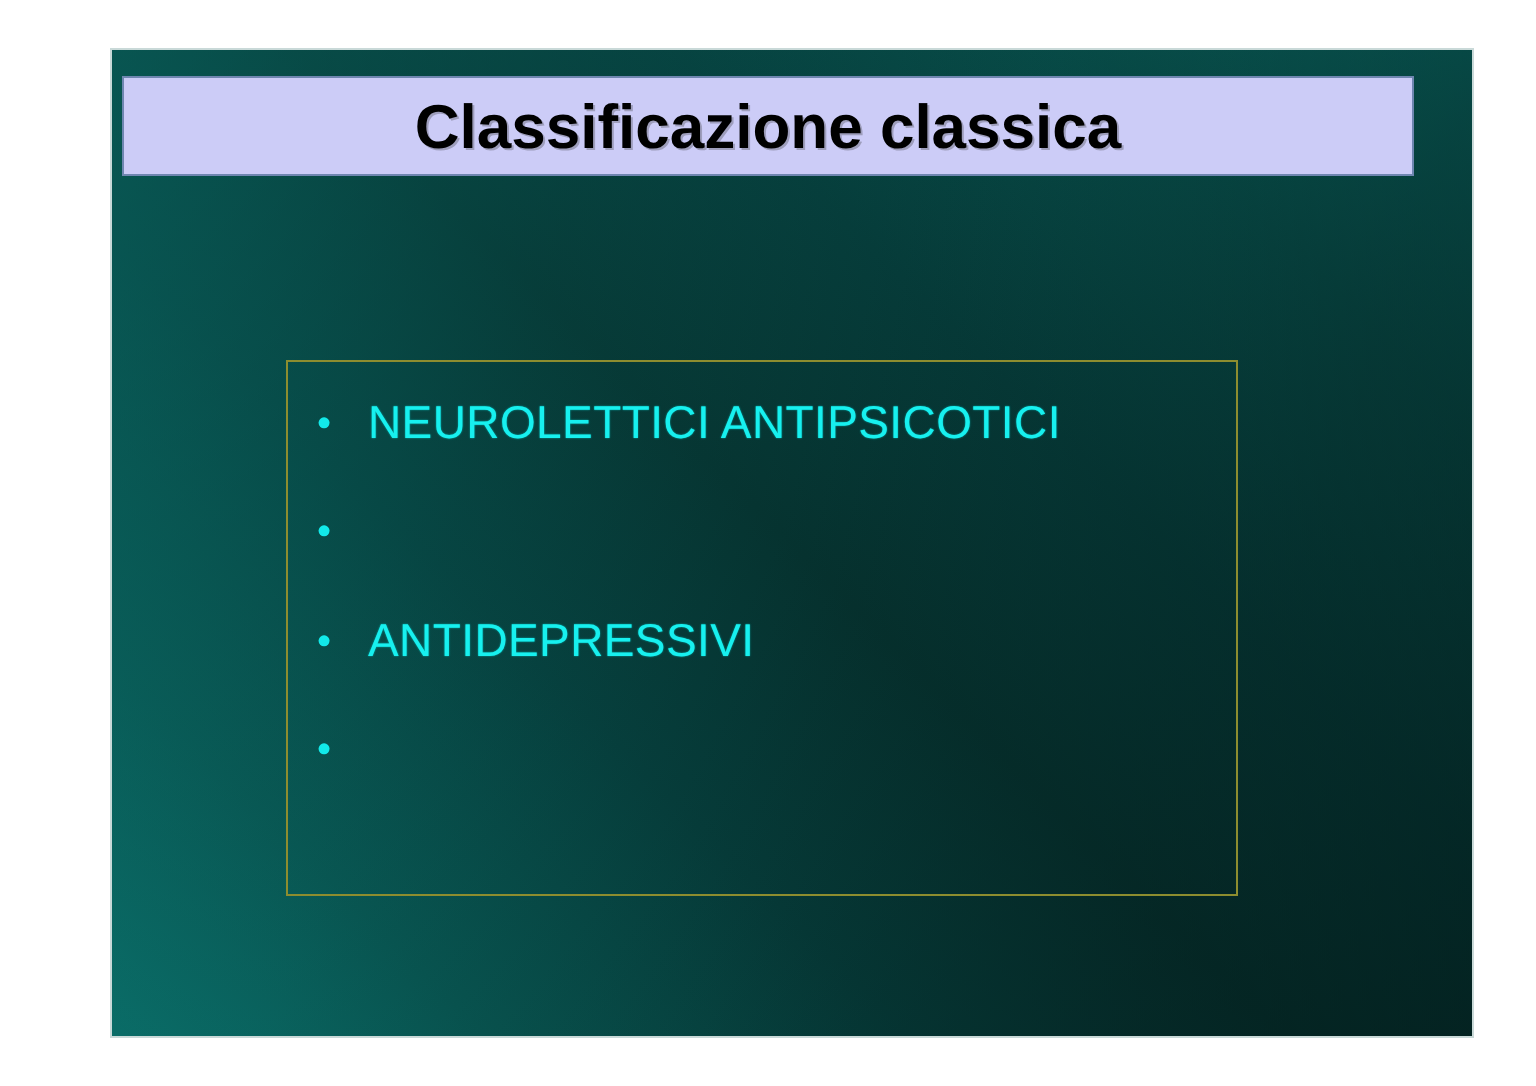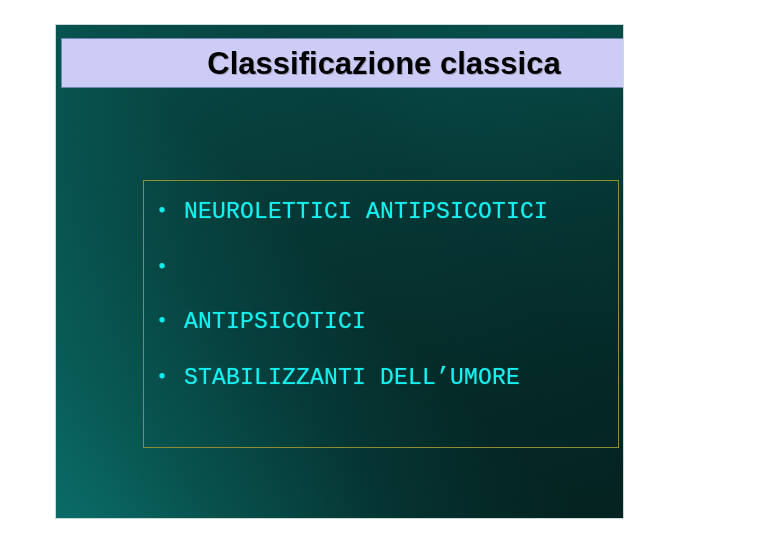--- a/index.html
+++ b/index.html
@@ -12,21 +12,21 @@
   }
   body {
     font-family: "Liberation Sans", sans-serif;
   }
 
   
   #slide-canvas {
     position: absolute;
     left: 56px;
     top: 25px;
-    width: 567px;
+    width: 680px;
     height: 493px;
     background-color: #0a3a38;
     
     background-image:
       linear-gradient(45deg,
         #0a6b66 0%,
         #08514d 16%,
         #063c3a 34%,
         #06322f 50%,
         #063c3a 66%,
@@ -98,21 +98,21 @@
   }
   .bullet-marker {
     flex: 0 0 auto;
     width: 26px;
     color: #12e9e9;
     font-family: "Liberation Serif", serif;
     font-size: 23px;
     line-height: 1;
   }
   .bullet-label {
-    font-family: Liberation Mono, monospace;
+    font-family: Liberation Sans, sans-serif;
     font-size: 23px;
     line-height: 1.05;
     color: #17f0ef;
     letter-spacing: 0.2px;
     text-shadow: 0 0 1px rgba(0,255,255,0.6);
   }
 </style>
 </head>
 <body>
 
@@ -130,22 +130,21 @@
       <span class="bullet-marker">•</span>
       <span class="bullet-label">NEUROLETTICI ANTIPSICOTICI</span>
     </div>
 
     <div class="bullet-row">
       <span class="bullet-marker">•</span>
     </div>
 
     <div class="bullet-row">
       <span class="bullet-marker">•</span>
-      <span class="bullet-label">ANTIPSICOTICI</span>
+      <span class="bullet-label">ANTIDEPRESSIVI</span>
     </div>
 
     <div class="bullet-row">
       <span class="bullet-marker">•</span>
-      <span class="bullet-label">STABILIZZANTI DELL’UMORE</span>
     </div>
 
   </div>
 </div>
 
 </body></html>

